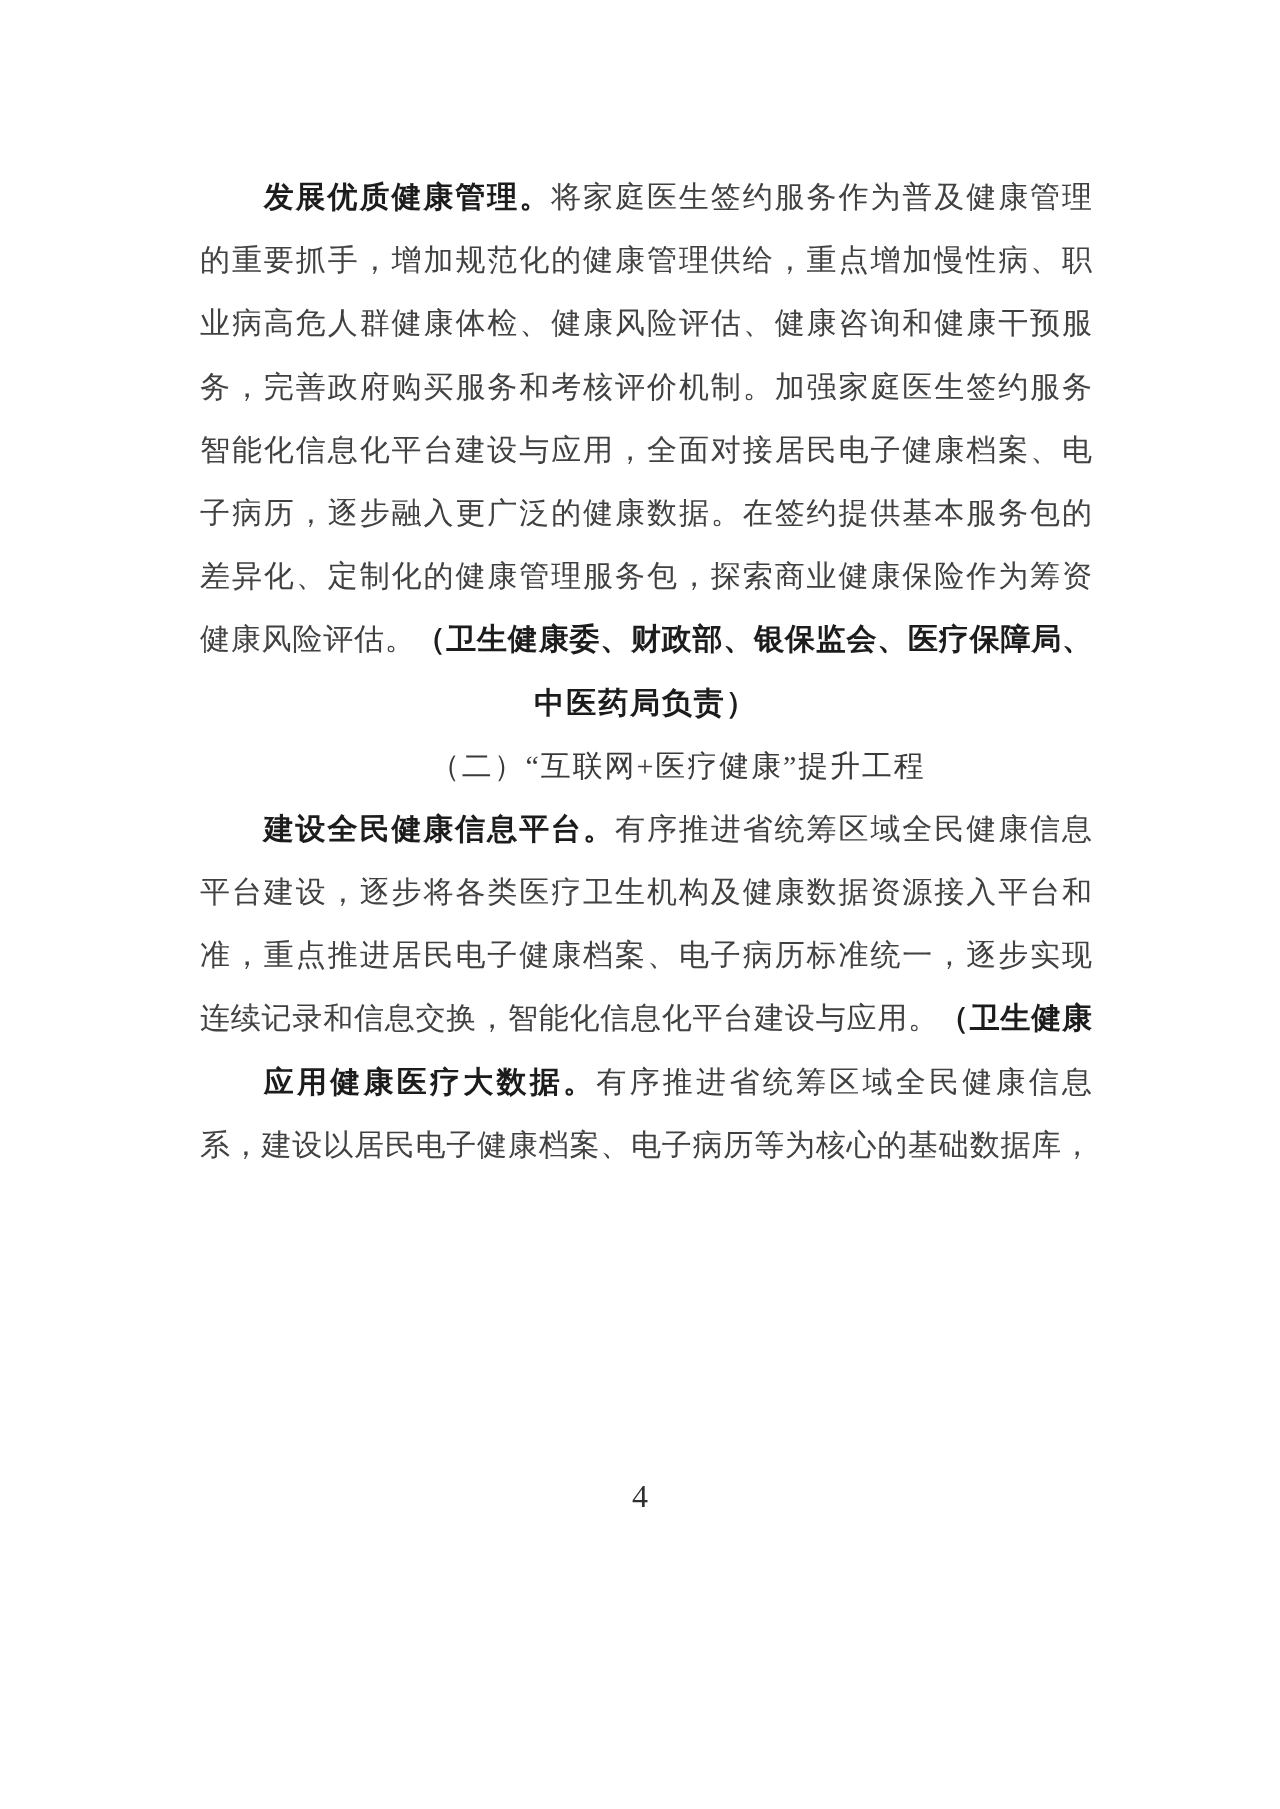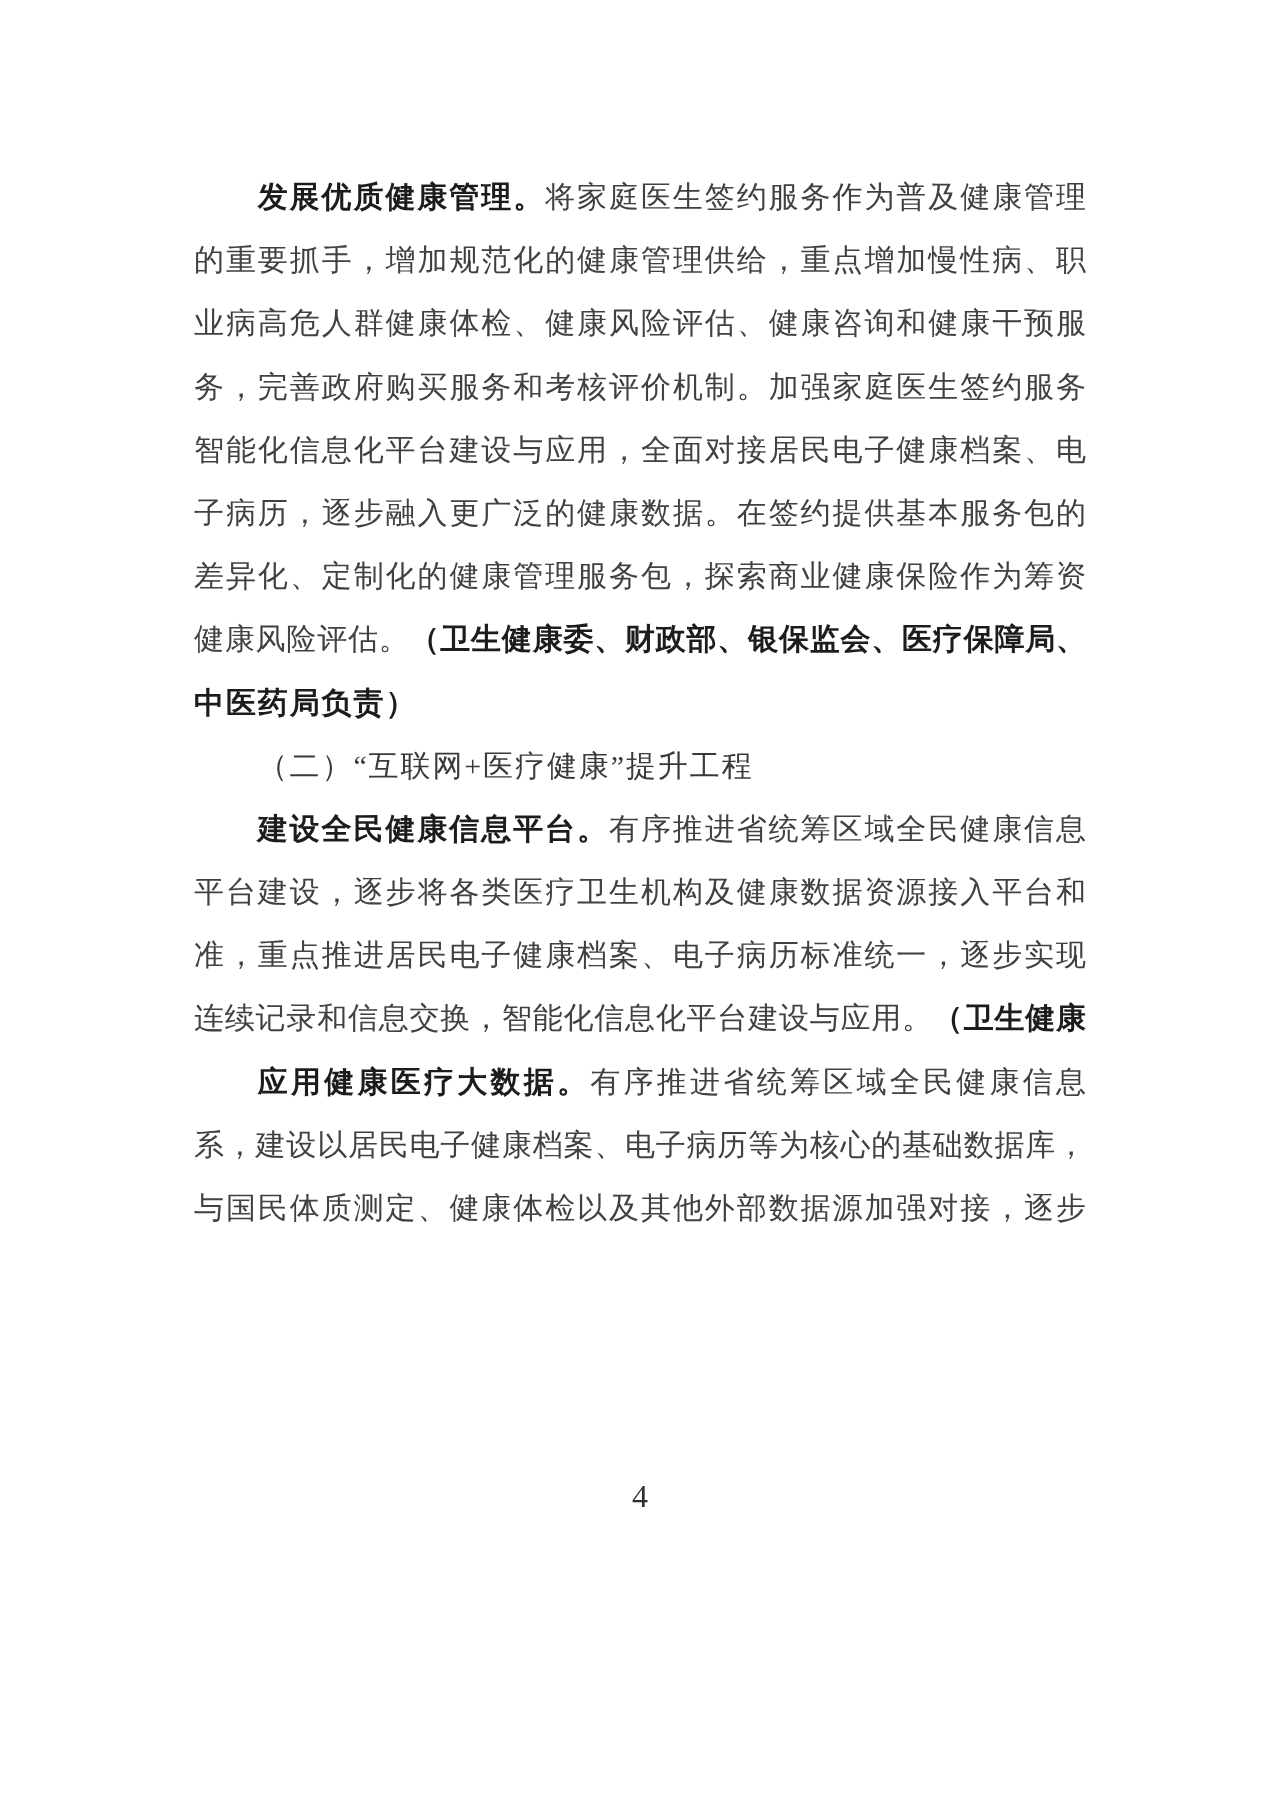--- a/index.html
+++ b/index.html
@@ -10,38 +10,38 @@
   .page {
     position: relative;
     width: 1280px;
     height: 1809px;
     background: var(--page-bg, #ffffff);
     overflow: hidden;
     font-family: "Liberation Serif", "DejaVu Serif", serif;
   }
   .doc-body {
     position: absolute;
-    left: 194px;
+    left: 200px;
     top: 165px;
     width: 892px;
     font-size: 30px;
     color: var(--body-text, #414141);
   }
   .line {
     height: 63.2px;
     line-height: 63.2px;
     text-align: justify;
     text-align-last: justify;
     white-space: normal;
   }
   .line.indent {
     padding-left: 63.7px;
   }
   .line.last {
-    text-align: left;
+    text-align: center;
     text-align-last: auto;
     letter-spacing: 1.9px;
   }
   .line.heading {
     color: var(--heading-text, #3a3a3a);
   }
   .seg {
     font-weight: 400;
   }
   .seg.bold {
@@ -74,16 +74,15 @@
       <div class="line"><span class="seg">差异化、定制化的健康管理服务包，探索商业健康保险作为筹资</span></div>
       <div class="line"><span class="seg">健康风险评估。</span><span class="seg bold">（卫生健康委、财政部、银保监会、医疗保障局、</span></div>
       <div class="line last"><span class="seg bold">中医药局负责）</span></div>
       <div class="line indent last heading"><span class="seg">（二）“互联网+医疗健康”提升工程</span></div>
       <div class="line indent"><span class="seg bold">建设全民健康信息平台。</span><span class="seg">有序推进省统筹区域全民健康信息</span></div>
       <div class="line"><span class="seg">平台建设，逐步将各类医疗卫生机构及健康数据资源接入平台和</span></div>
       <div class="line"><span class="seg">准，重点推进居民电子健康档案、电子病历标准统一，逐步实现</span></div>
       <div class="line"><span class="seg">连续记录和信息交换，智能化信息化平台建设与应用。</span><span class="seg bold">（卫生健康</span></div>
       <div class="line indent"><span class="seg bold">应用健康医疗大数据。</span><span class="seg">有序推进省统筹区域全民健康信息</span></div>
       <div class="line"><span class="seg">系，建设以居民电子健康档案、电子病历等为核心的基础数据库，</span></div>
-      <div class="line"><span class="seg">与国民体质测定、健康体检以及其他外部数据源加强对接，逐步</span></div>
     </div>
   <div class="page-number">4</div>
 </div>
 
 </body></html>

